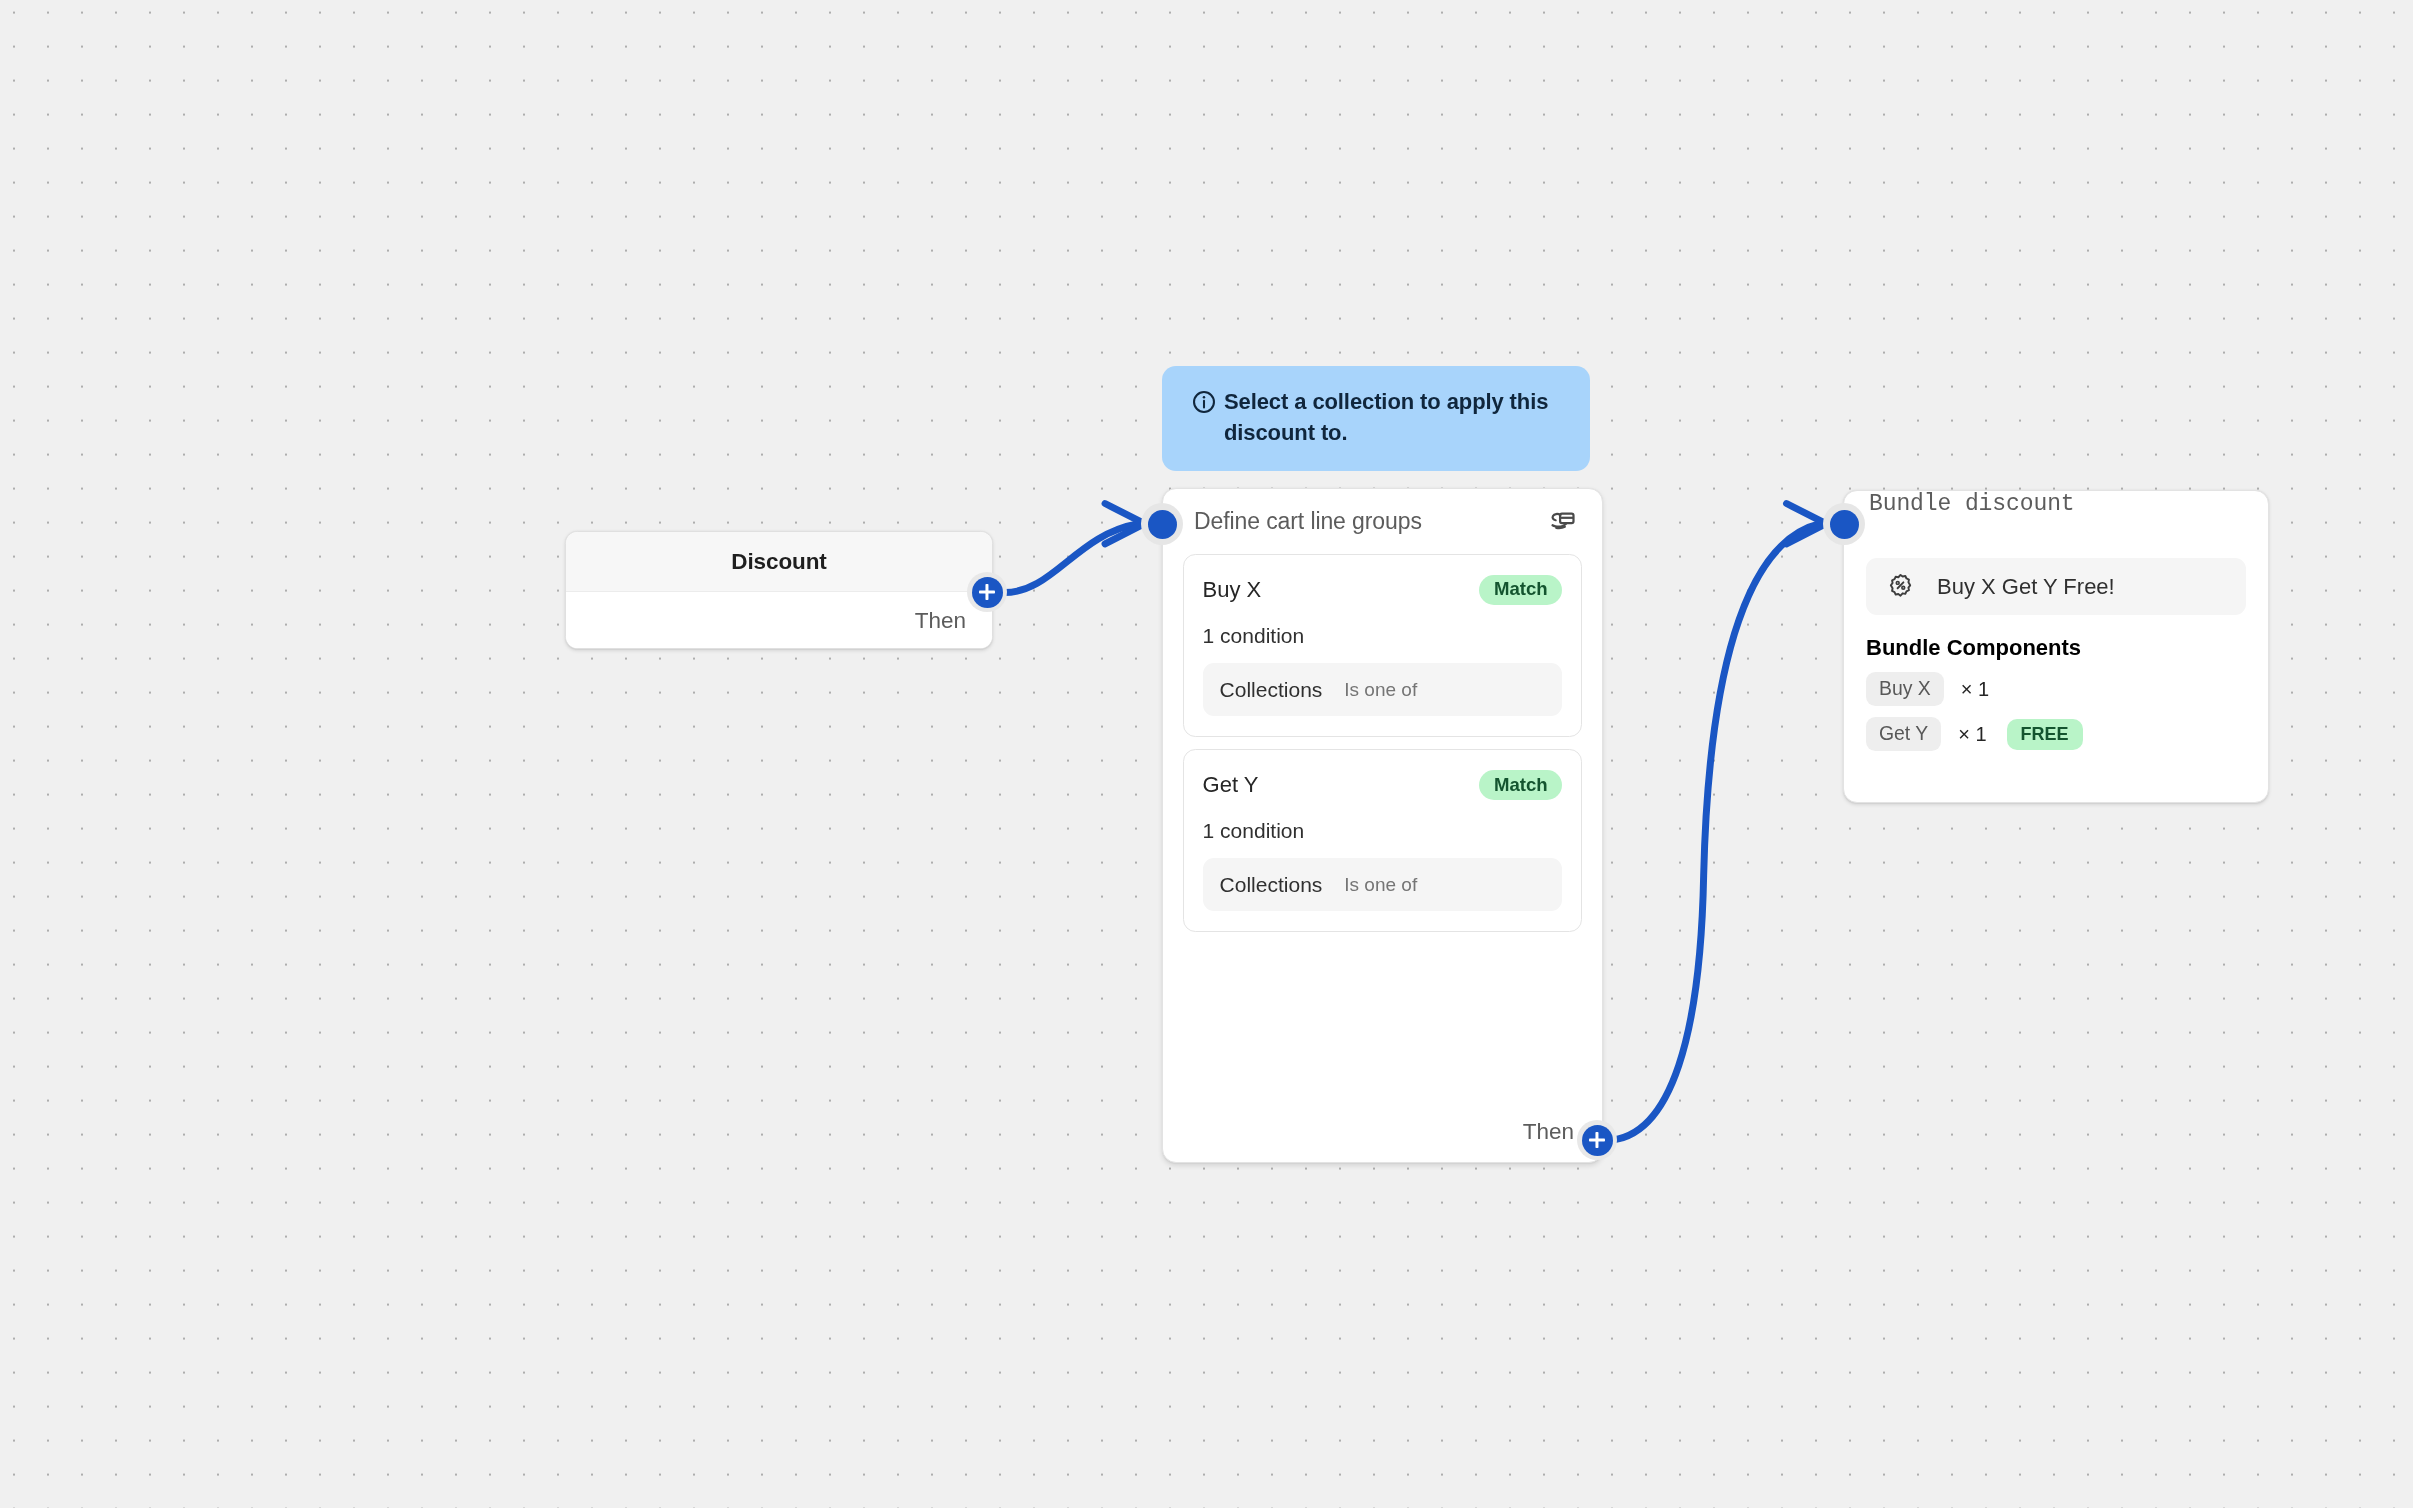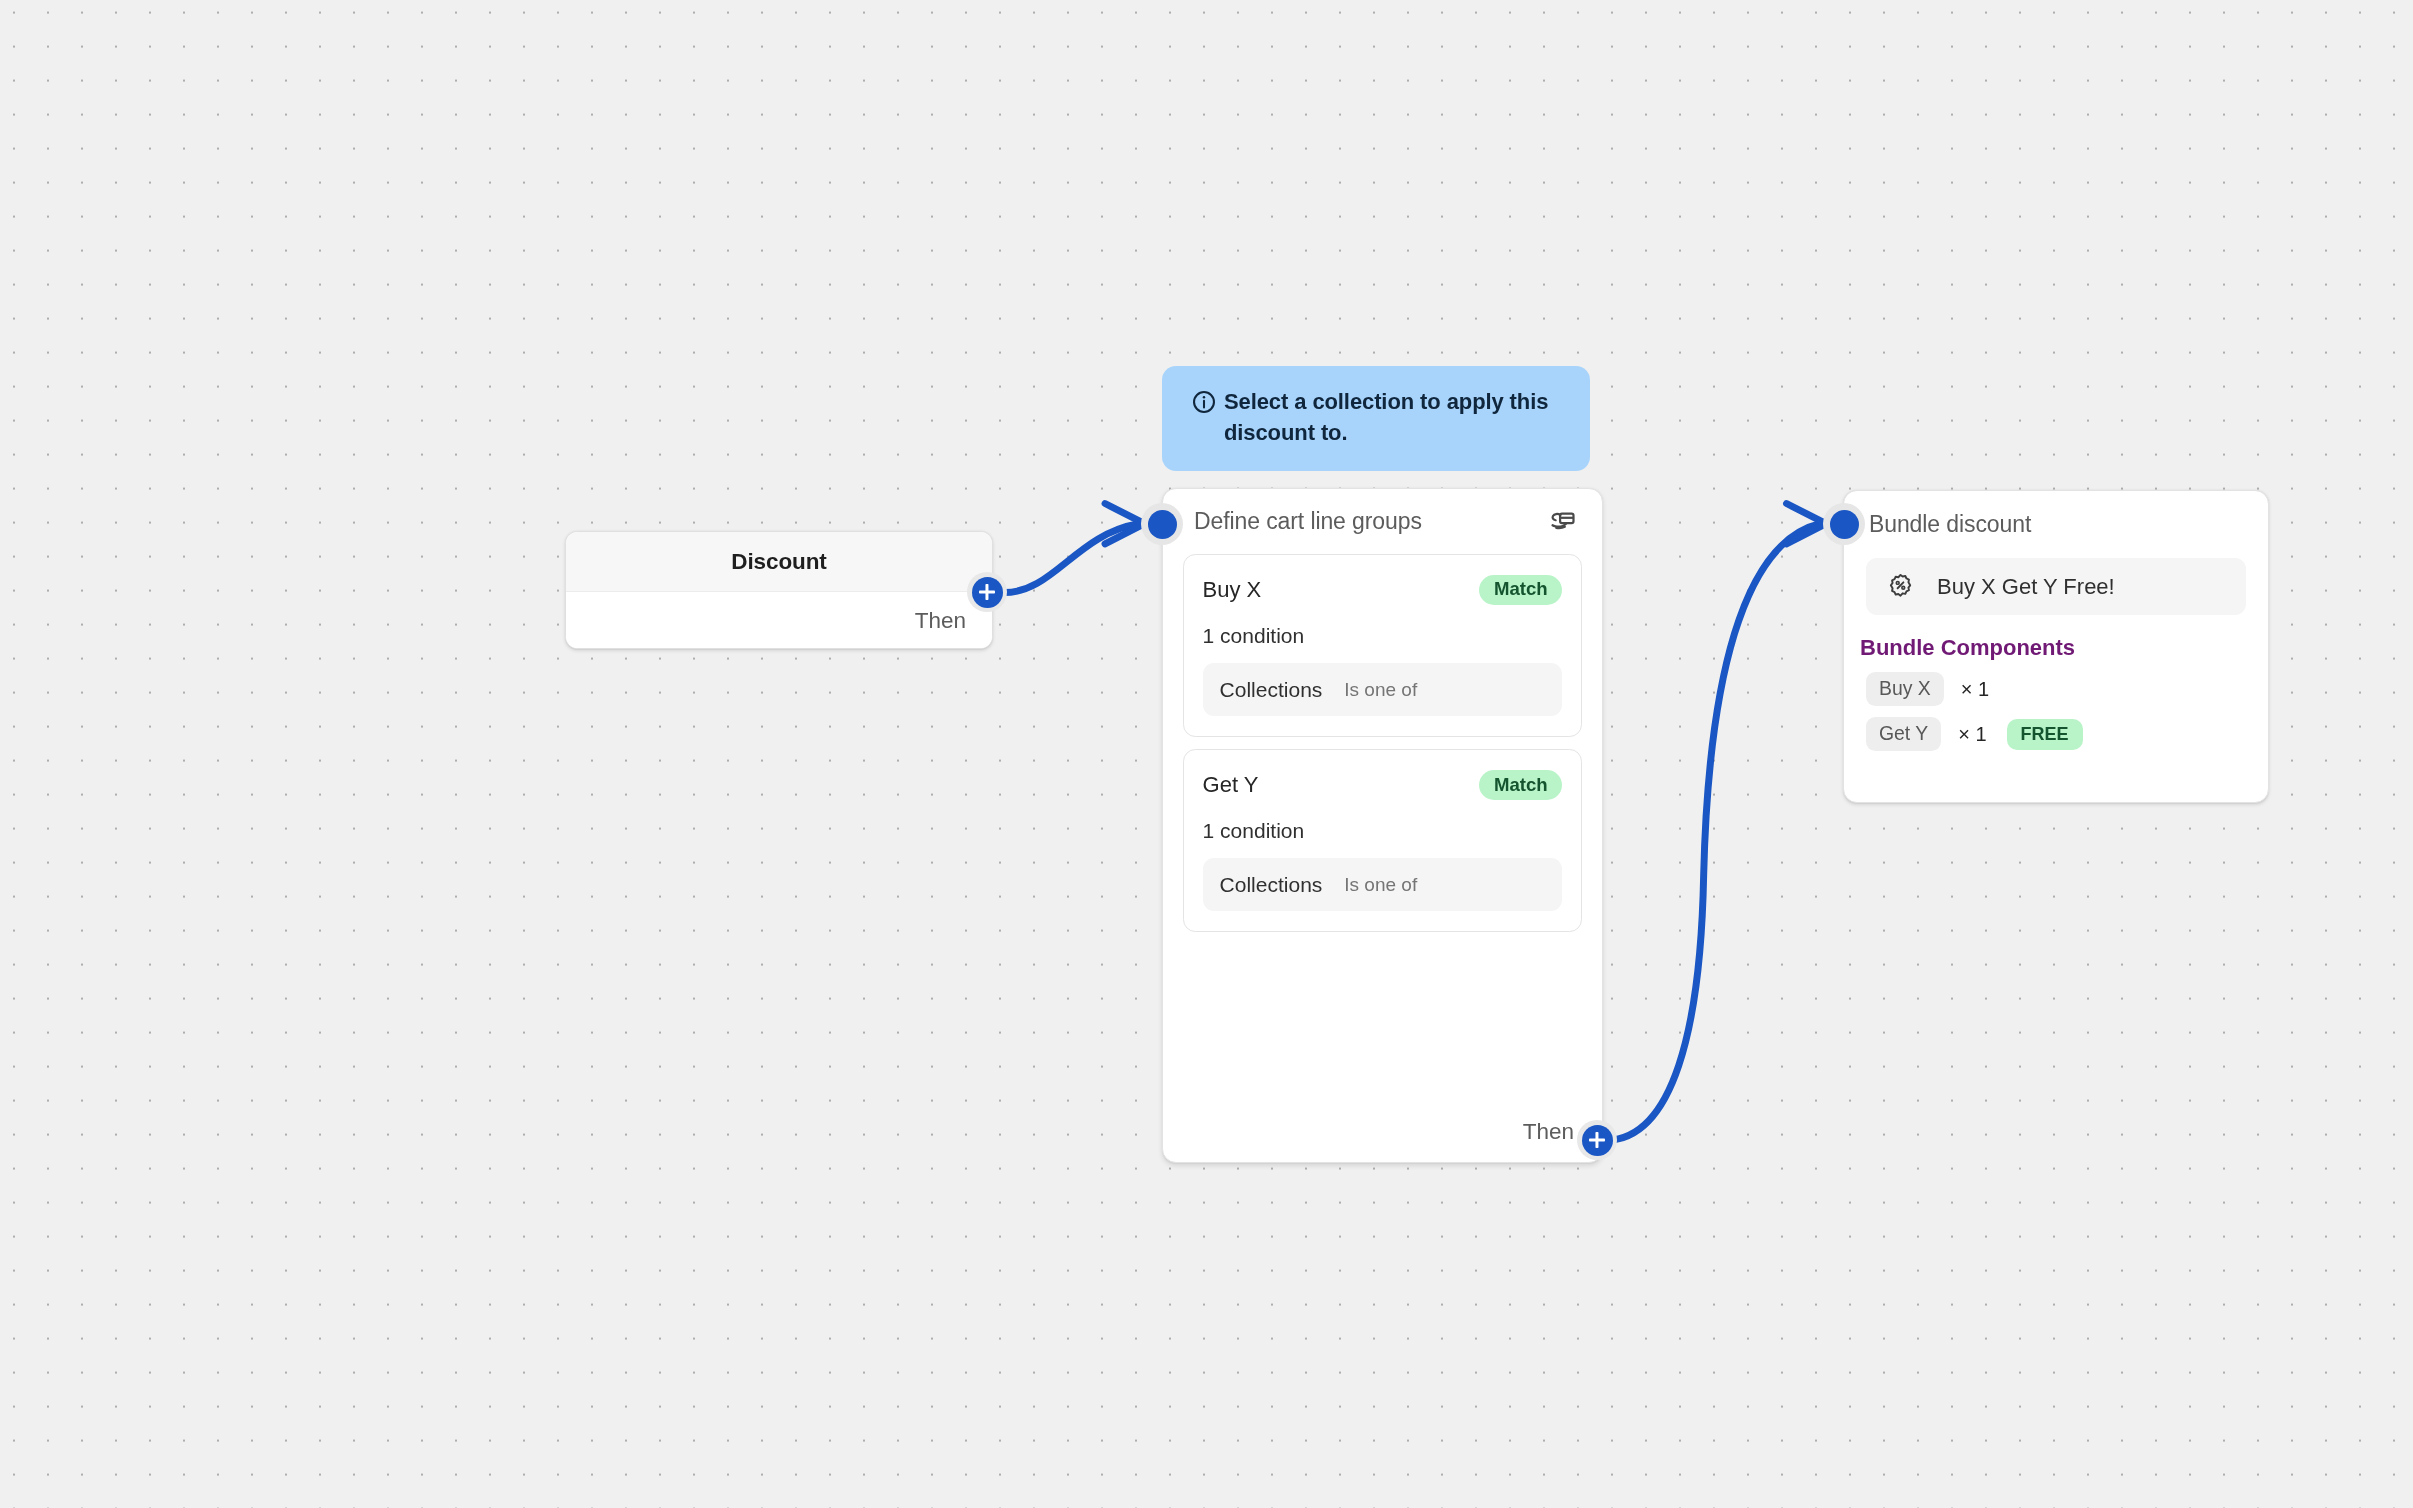--- a/index.html
+++ b/index.html
@@ -186,23 +186,24 @@
   #bundle-node {
     left: 1843px;
     top: 490px;
     width: 426px;
     height: 313px;
     padding: 0;
   }
   #bundle-node .card-header {
     height: 67px;
     display: flex;
-    align-items: center;
+    align-items: flex-start;
     padding-left: 25px;
     box-sizing: border-box;
+    font-family: Liberation Mono, monospace;
   }
   #bundle-node .card-title {
     font-size: 23px;
     color: #5c5c5c;
     letter-spacing: -0.1px;
   }
   .bundle-title-pill {
     margin: 0 22px;
     background: #f5f5f5;
     border-radius: 11px;
@@ -221,22 +222,22 @@
     flex: 0 0 auto;
   }
   .bundle-title-pill .pill-text {
     font-size: 22px;
     color: #303030;
     margin-left: 22px;
   }
   .bundle-section-title {
     font-size: 22px;
     font-weight: 700;
-    color: #701a75;
-    margin: 20px 0 0 16px;
+    color: #000000;
+    margin: 20px 0 0 22px;
   }
   .comp-row {
     display: flex;
     align-items: center;
     margin: 11px 0 0 22px;
   }
   .comp-tag {
     background: #eeeeee;
     color: #585858;
     font-size: 19.4px;

